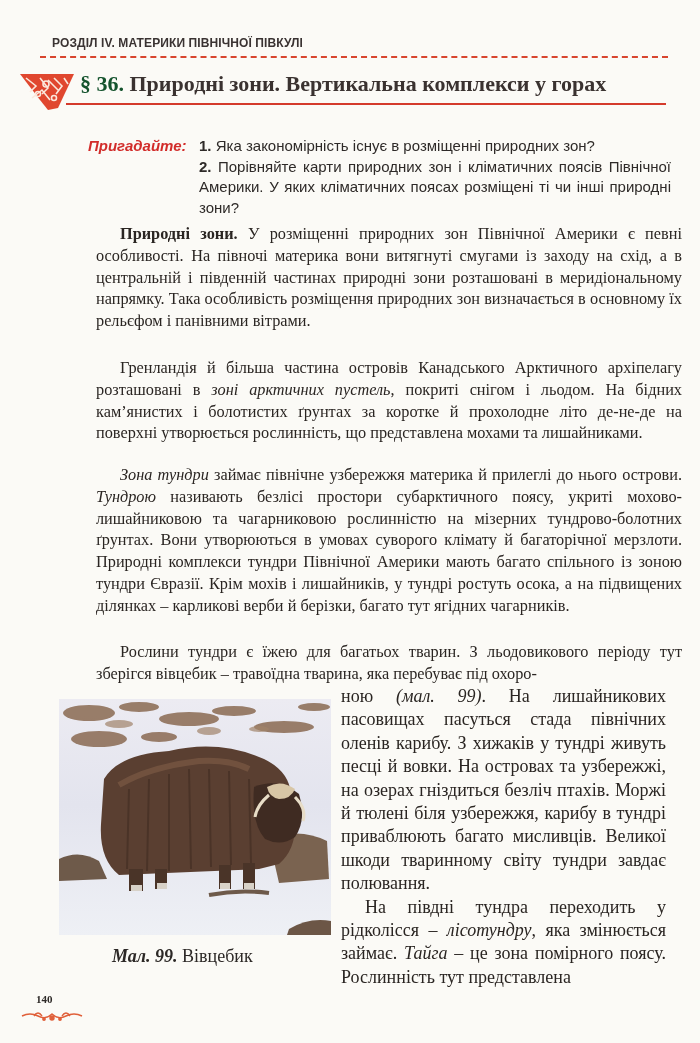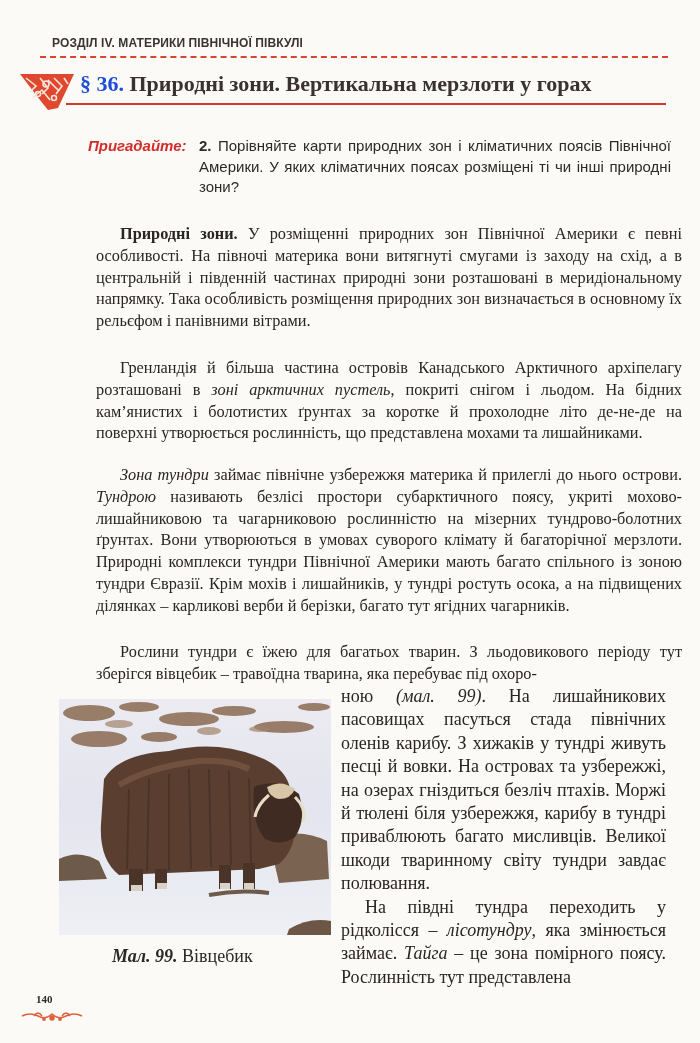--- a/index.html
+++ b/index.html
@@ -14,21 +14,21 @@
   }
   .dash-rule {
     position: absolute; left: 40px; top: 56px; width: 628px; height: 0;
     border-top: 2px dashed #d8452e;
   }
   .ornament { position: absolute; left: 18px; top: 70px; width: 60px; height: 42px; }
   .title {
     position: absolute; left: 80px; top: 71px; font-size: 22px; font-weight: bold; color: #3a3230;
     white-space: nowrap;
   }
-  .title .num { color: #1d4ed8; }
+  .title .num { color: #14532d; }
   .title-rule {
     position: absolute; left: 66px; top: 103px; width: 600px; height: 0; border-top: 2px solid #d43a2c;
   }
   .recall {
     position: absolute; left: 76px; top: 136px; width: 600px;
     font-family: "Liberation Sans", "DejaVu Sans", sans-serif; font-size: 15px; line-height: 20.5px;
     color: #2e2a28;
   }
   .recall .label {
     position: absolute; left: 12px; top: 0; color: #d22c2a; font-weight: bold; font-style: italic;
@@ -77,27 +77,31 @@
   <g stroke="#fbe8dc" stroke-width="1.6" fill="none">
     <path d="M8,8 L18,16 L12,22 M22,8 L30,18 L24,24 M36,8 L44,16 L38,24 M14,28 L24,20 L32,30 M30,10 L40,20 M46,8 L50,14"></path>
     <circle cx="28" cy="14" r="3"></circle>
     <circle cx="20" cy="24" r="2.5"></circle>
     <circle cx="36" cy="28" r="2.5"></circle>
   </g>
 </svg>
 
 <div class="title">
   <span class="num">§ 36.</span>
-  <span>Природні зони. Вертикальна мерзлоти у горах</span>
+  <span>Природні зони. Вертикальна комплекси у горах</span>
 </div>
 <div class="title-rule"></div>
 
 <div class="recall">
   <span class="label">Пригадайте:</span>
   <div class="items">
+    <div>
+      <b>1.</b>
+      <span>Яка закономірність існує в розміщенні природних зон?</span>
+    </div>
     <div>
       <b>2.</b>
       <span>Порівняйте карти природних зон і кліматичних поясів Північної Америки. У яких кліматичних поясах розміщені ті чи інші природні зони?</span>
     </div>
   </div>
 </div>
 
 <div class="body-text p1">
   <p><b>Природні зони.</b><span> У розміщенні природних зон Північної Америки є певні особливості. На півночі материка вони витягнуті смугами із заходу на схід, а в центральній і південній частинах природні зони розташовані в меридіональному напрямку. Така особливість розміщення природних зон визначається в основному їх рельєфом і панівними вітрами.</span></p>
 </div>

